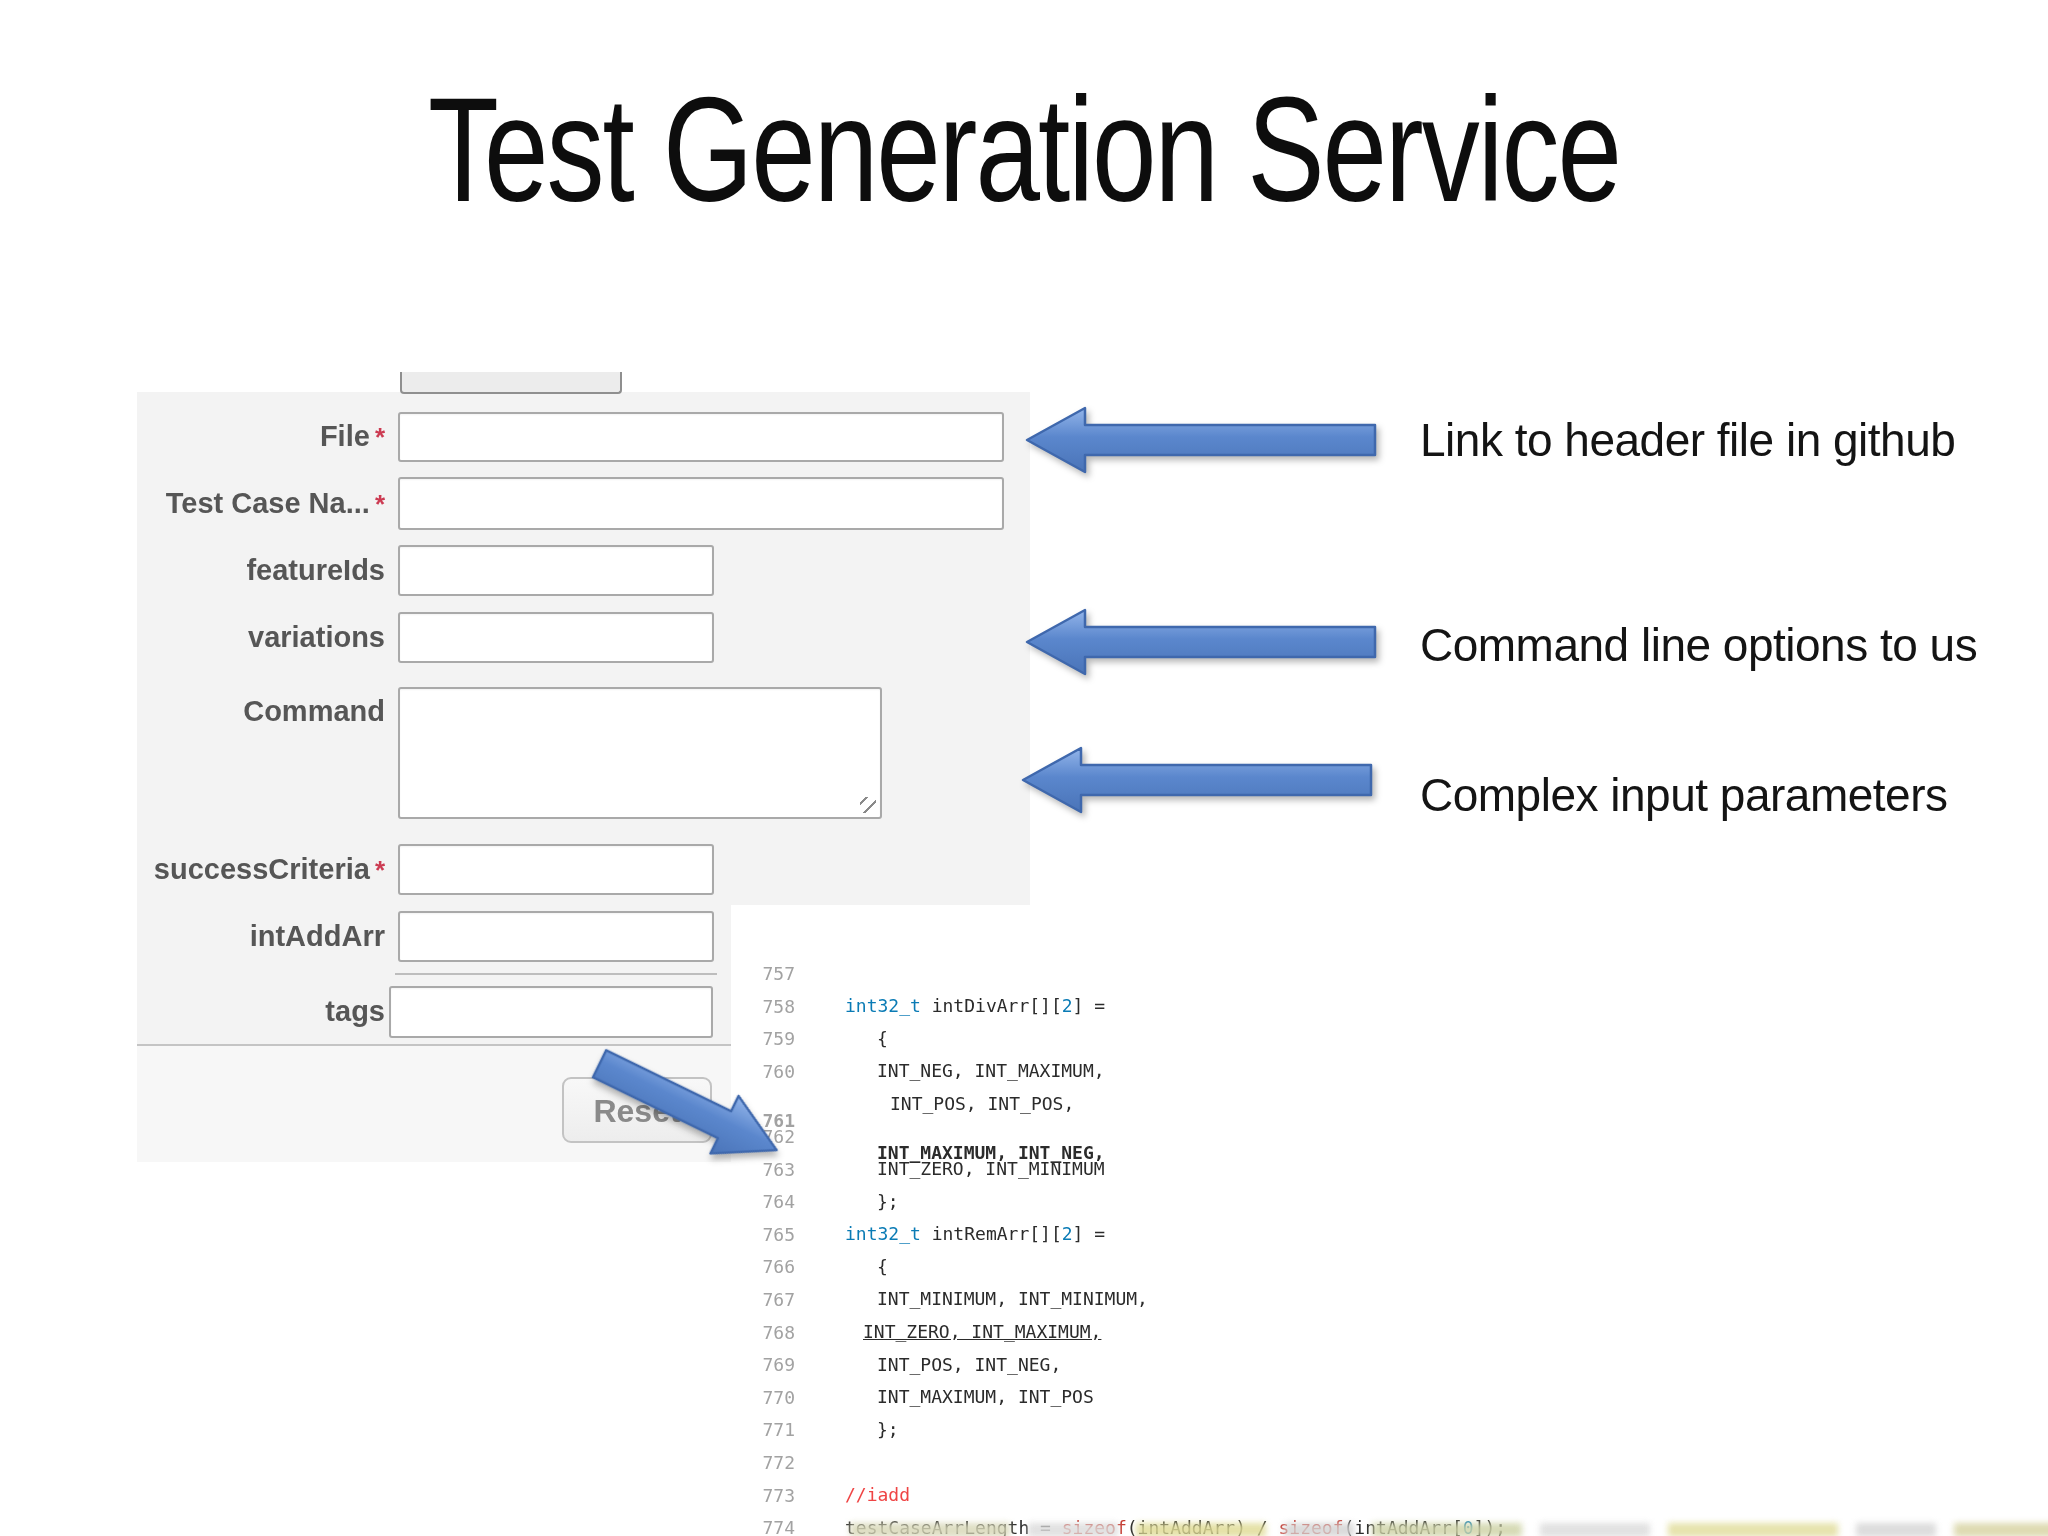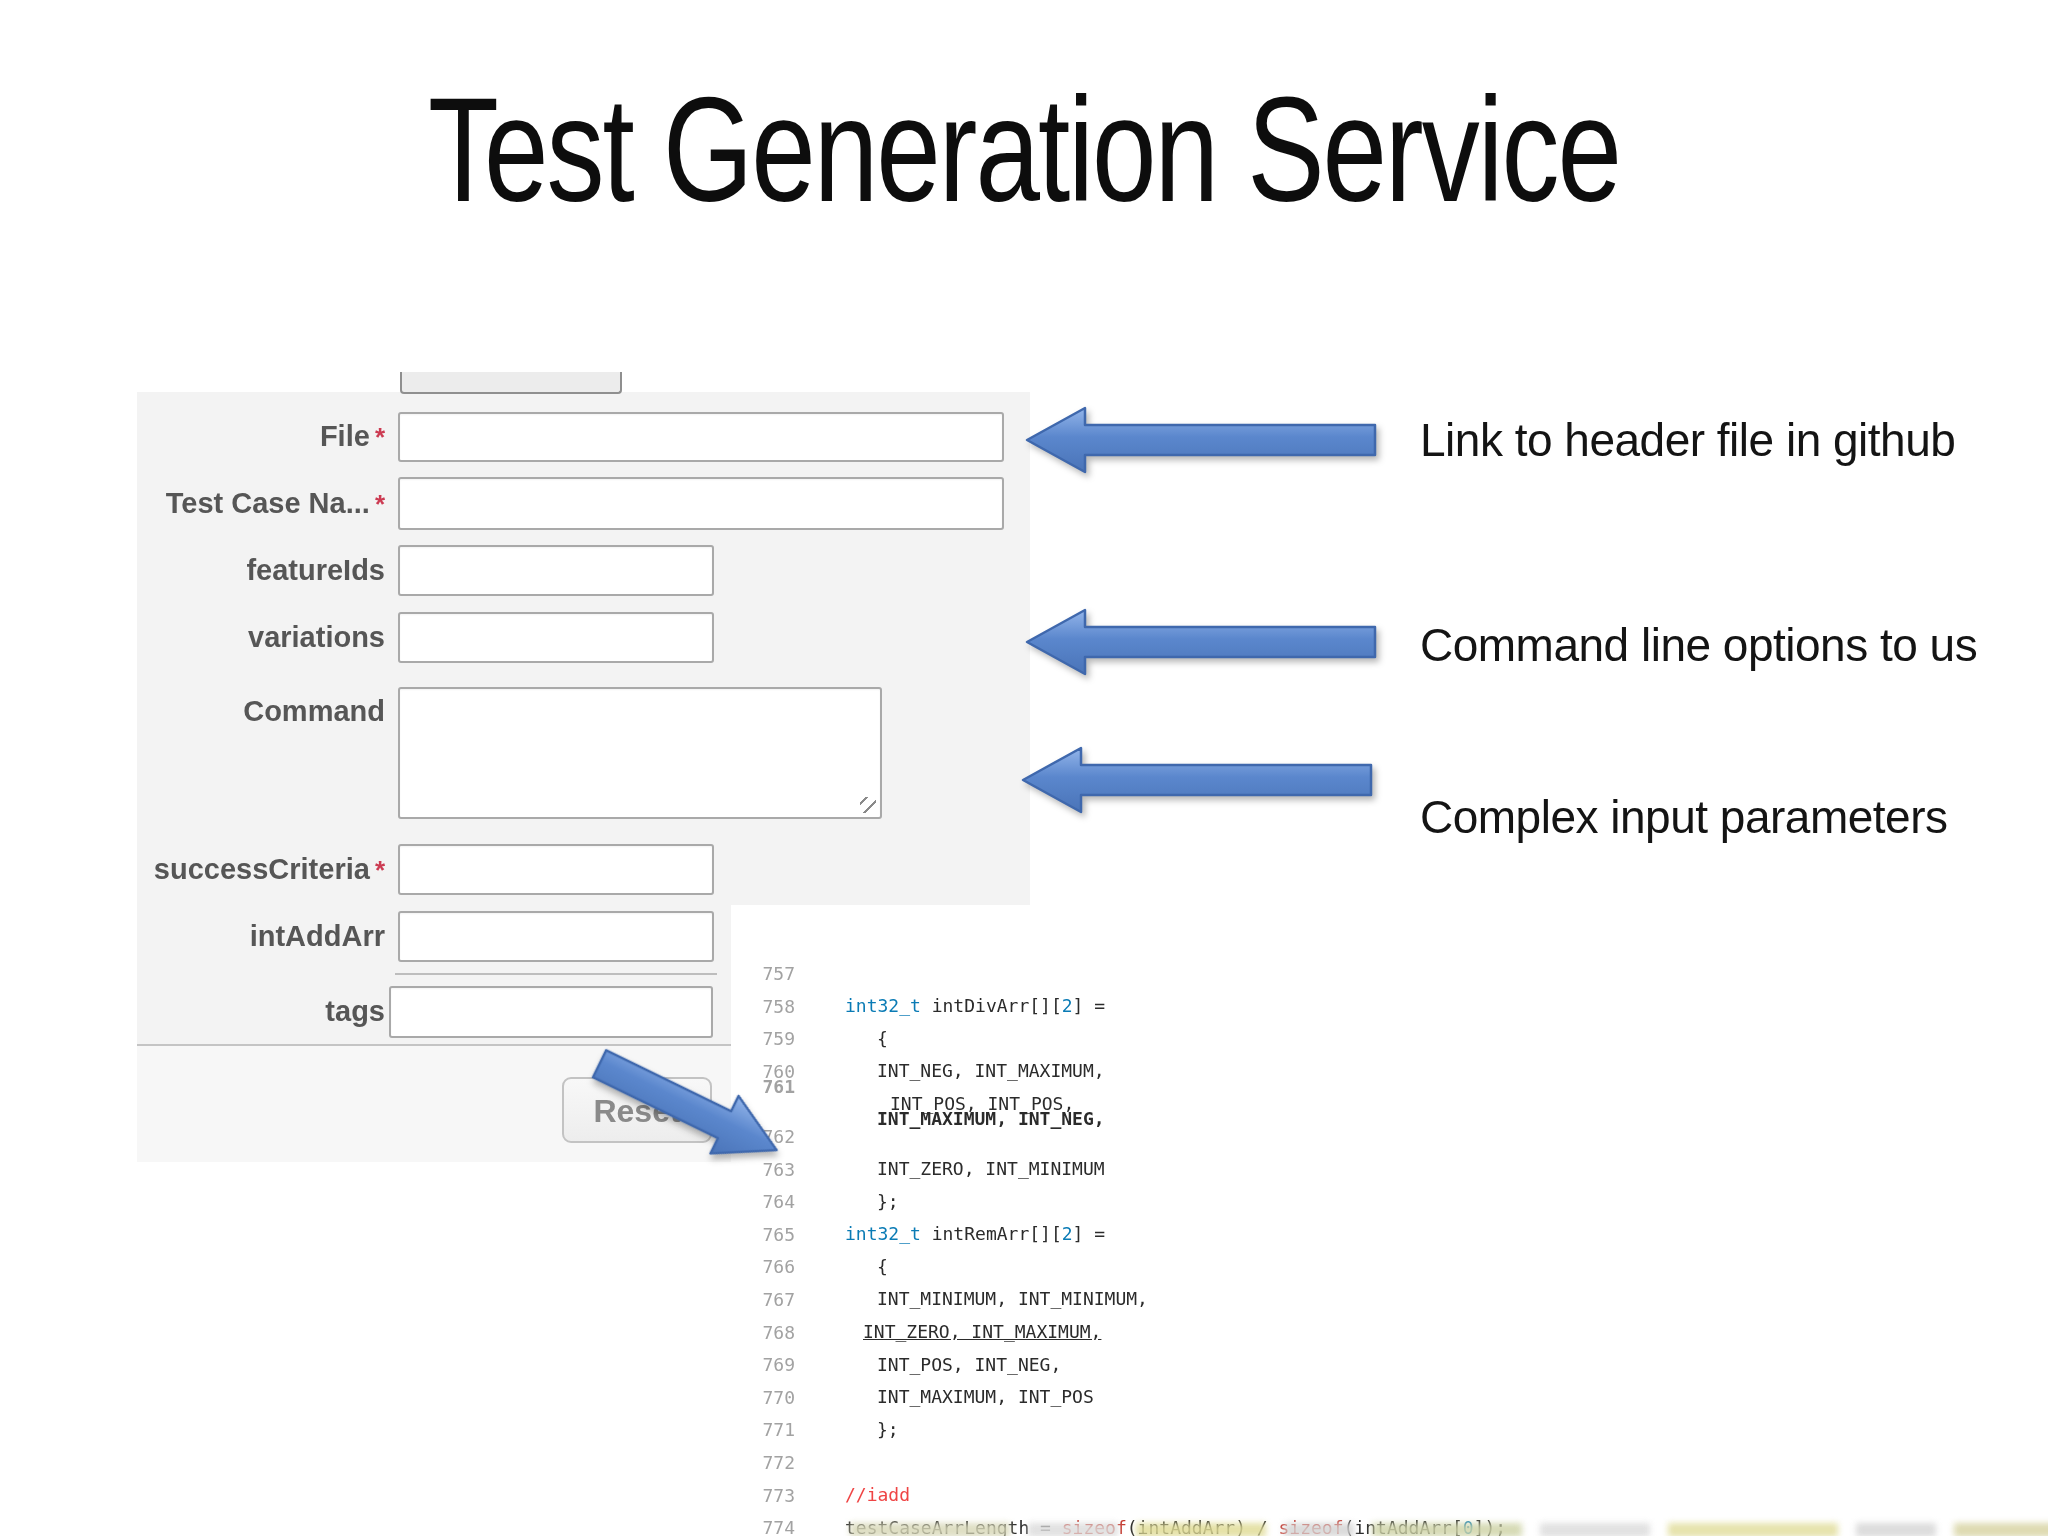--- a/index.html
+++ b/index.html
@@ -156,21 +156,21 @@
   <div class="cline" style="top: 86.2px;">
     <span class="lnum">759</span>
     <span class="ccode" style="left: 146px;"><span>INT_NEG, INT_MAXIMUM,</span></span>
   </div>
 
   <div class="cline" style="top: 118.8px;">
     <span class="lnum">760</span>
     <span class="ccode" style="left: 146px; margin-left: 13px;"><span>INT_POS, INT_POS,</span></span>
   </div>
 
-  <div class="cline" style="top: 134px; font-weight: bold;">
+  <div class="cline" style="top: 168px; font-weight: bold;">
     <span class="lnum">761</span>
     <span class="ccode" style="left: 146px;"><span>INT_MAXIMUM, INT_NEG,</span></span>
   </div>
 
   <div class="cline" style="top: 184px;">
     <span class="lnum">762</span>
     <span class="ccode" style="left: 146px;"><span>INT_ZERO, INT_MINIMUM</span></span>
   </div>
 
   <div class="cline" style="top: 216.6px;">
@@ -258,21 +258,21 @@
     </svg>
     <div class="ann-text" style="left: 1420px; top: 616px;">
         <div>Command line options to us</div>
       </div>
   </div>
 
   <div>
     <svg class="arrow-svg" width="356" height="80" viewBox="0 0 356 80" style="left: 1019px; top: 740px;">
       <polygon points="4,40 62,8 62,25 352,25 352,55 62,55 62,72" fill="url(#agrad)" stroke="#3f68ad" stroke-width="2.5" stroke-linejoin="round"></polygon>
     </svg>
-    <div class="ann-text" style="left: 1420px; top: 766px; margin-top: 22px;">
+    <div class="ann-text" style="left: 1420px; top: 766px;">
         <div>Complex input parameters</div>
       </div>
   </div>
 </div>
 
 <svg class="arrow-svg diag" style="left:596px;top:1022px" width="205" height="80" viewBox="0 0 205 80">
   <polygon points="201,40 143,8 143,25 4,25 4,55 143,55 143,72" fill="url(#agrad)" stroke="#3f68ad" stroke-width="2.5" stroke-linejoin="round"></polygon>
 </svg>
 
 </body></html>

